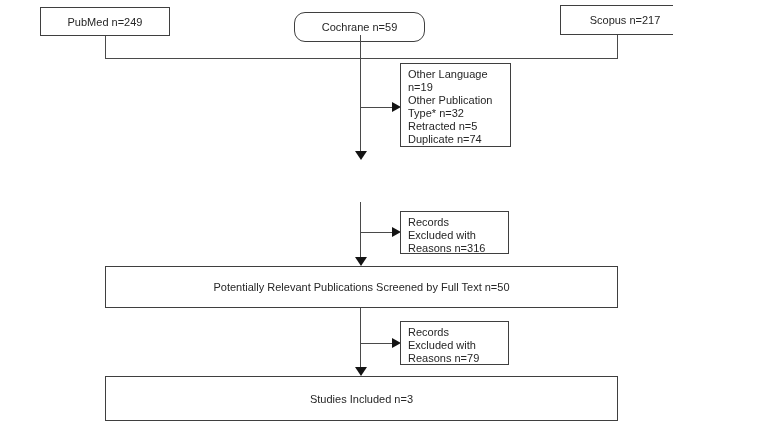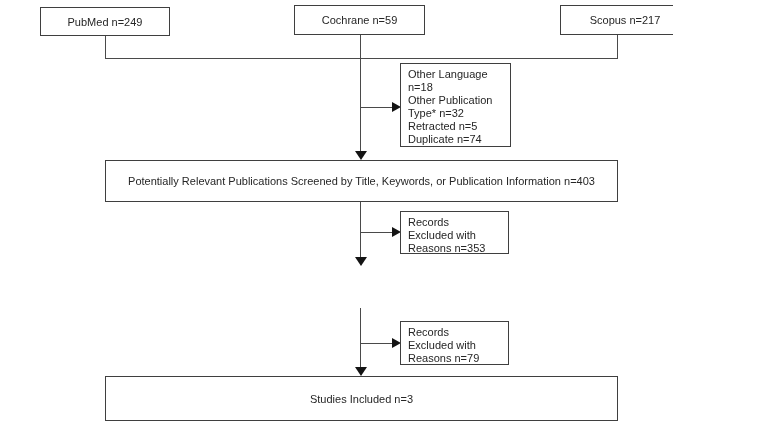--- a/index.html
+++ b/index.html
@@ -58,60 +58,60 @@
   }
 </style>
 </head>
 <body>
 
 <div class="canvas">
 
   <div class="box center" style="left:40px; top:7px; width:130px; height:29px;">
     <span>PubMed n=249</span>
   </div>
-  <div class="box center" style="left:294px; top:5px; width:131px; height:30px;">
+  <div class="box center" style="left:294px; top:12px; width:131px; height:30px;border-radius:11px;">
     <span>Cochrane n=59</span>
   </div>
   <div class="box center" style="left:552px; top:5px; width:130px; height:30px;margin-left:8px;">
     <span>Scopus n=217</span>
   </div>
 
   <div class="line" style="left:105px; top:36px; width:1px; height:22px;"></div>
   <div class="line" style="left:617px; top:35px; width:1px; height:23px;"></div>
   <div class="line" style="left:105px; top:58px; width:513px; height:1px;"></div>
 
   <div class="line" style="left:360px; top:35px; width:1px; height:117px;"></div>
   <div class="arrowhead-down" style="left:355px; top:151px;"></div>
 
   <div class="line" style="left:361px; top:107px; width:33px; height:1px;"></div>
   <div class="arrowhead-right" style="left:392px; top:102px;"></div>
   <div class="box multiline" style="left:400px; top:63px; width:111px; height:84px;">
     <div>Other Language</div>
-    <div>n=18</div>
+    <div>n=19</div>
     <div>Other Publication</div>
     <div>Type* n=32</div>
     <div>Retracted n=5</div>
     <div>Duplicate n=74</div>
   </div>
 
-  <div class="box center" style="left:105px; top:160px; width:513px; height:42px;">
-    <span>Potentially Relevant Publications Screened by Title, Keywords, or Publication Information n=403</span>
-  </div>
 
   <div class="line" style="left:360px; top:202px; width:1px; height:56px;"></div>
   <div class="arrowhead-down" style="left:355px; top:257px;"></div>
 
   <div class="line" style="left:361px; top:232px; width:33px; height:1px;"></div>
   <div class="arrowhead-right" style="left:392px; top:227px;"></div>
   <div class="box multiline" style="left:400px; top:211px; width:109px; height:43px;">
     <div>Records</div>
     <div>Excluded with</div>
-    <div>Reasons n=353</div>
+    <div>Reasons n=316</div>
   </div>
 
+  <div class="box center" style="left:105px; top:266px; width:513px; height:42px;">
+    <span>Potentially Relevant Publications Screened by Full Text n=50</span>
+  </div>
 
   <div class="line" style="left:360px; top:308px; width:1px; height:60px;"></div>
   <div class="arrowhead-down" style="left:355px; top:367px;"></div>
 
   <div class="line" style="left:361px; top:343px; width:33px; height:1px;"></div>
   <div class="arrowhead-right" style="left:392px; top:338px;"></div>
   <div class="box multiline" style="left:400px; top:321px; width:109px; height:44px;">
     <div>Records</div>
     <div>Excluded with</div>
     <div>Reasons n=79</div>

